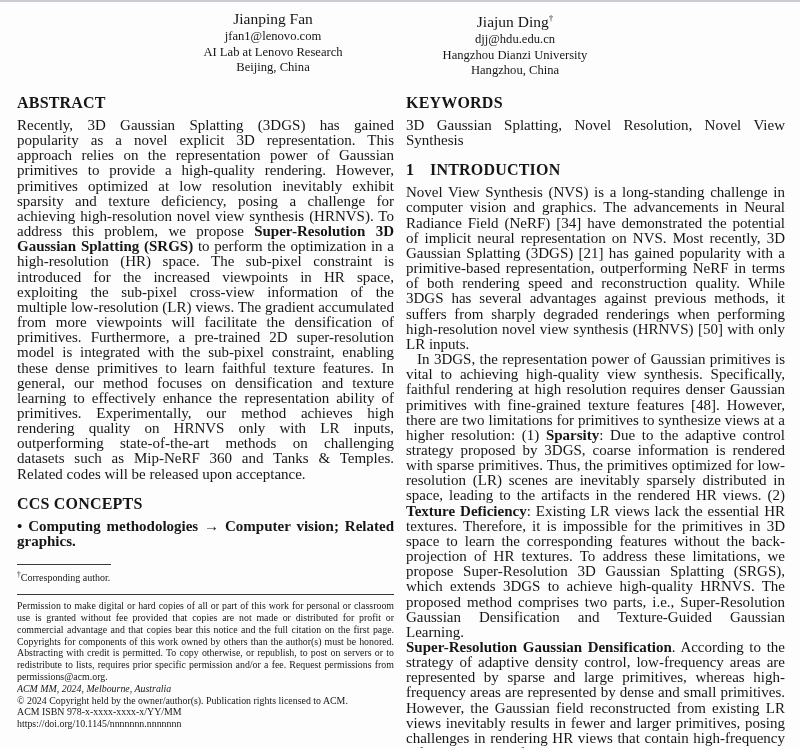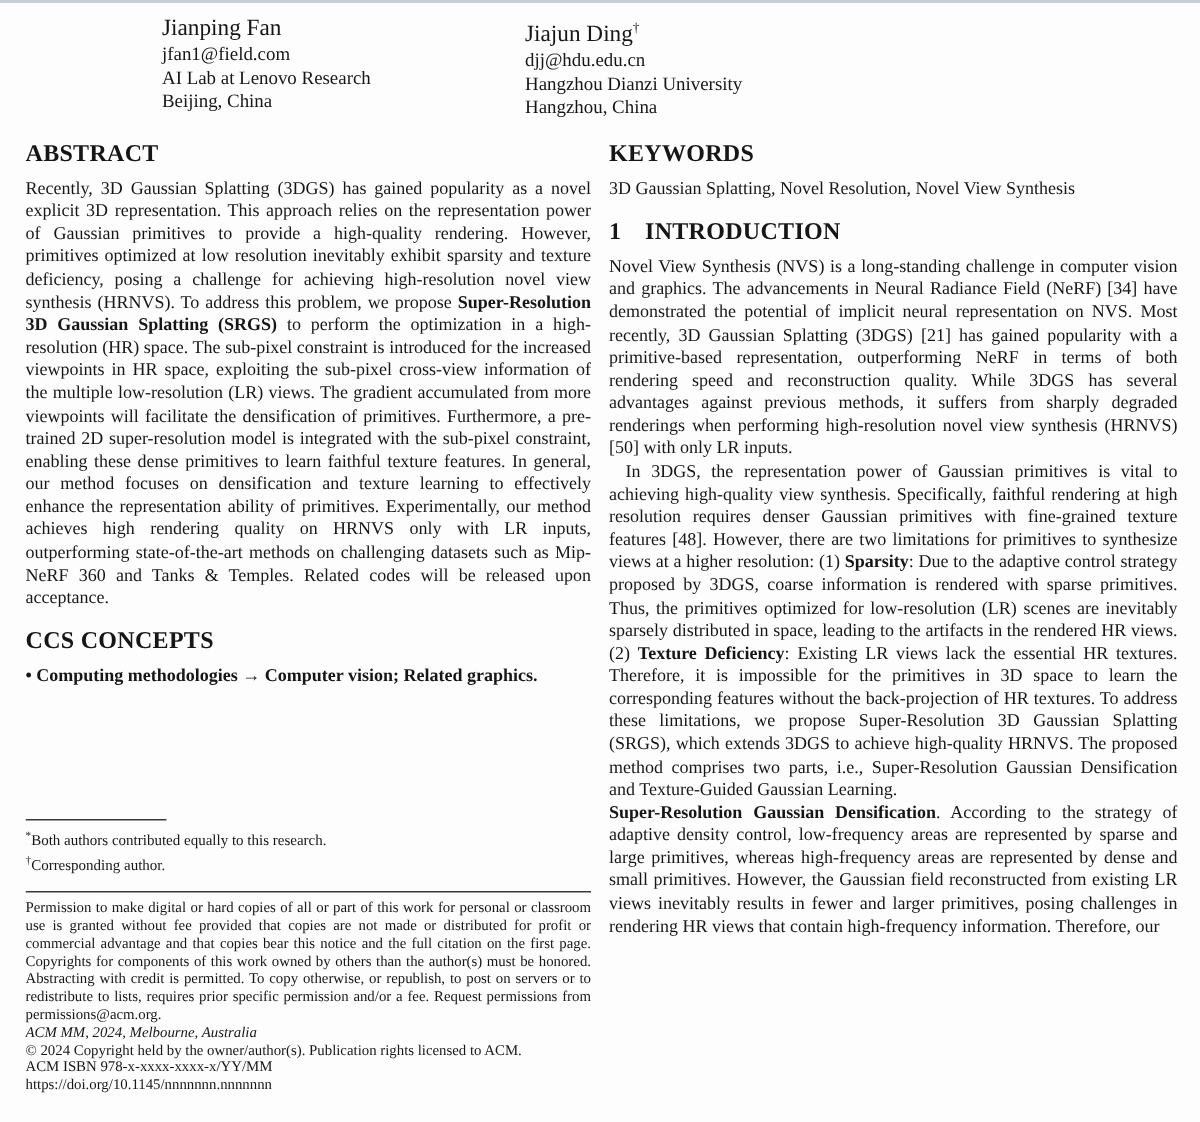--- a/index.html
+++ b/index.html
@@ -17,21 +17,21 @@
     color: #161616;
   }
   .topline {
     position: absolute;
     top: 0; left: 0;
     width: 800px; height: 2px;
     background: #c9ced4;
   }
   
   .authors { position: absolute; top: 10px; left: 0; width: 800px; height: 80px; }
-  .author { position: absolute; top: 0; width: 330px; }
+  .author { position: absolute; top: 0; width: 330px; text-align: center; }
   .author.a1 { left: 108px; }
   .author.a2 { left: 350px; }
   .a-name { font-size: 15.5px; line-height: 17px; margin-bottom: 2px; }
   .a-name sup { font-size: 9px; }
   .a-line { font-size: 12.6px; line-height: 15.5px; }
   
   .col {
     position: absolute;
     top: 95px;
     height: 653px;
@@ -44,21 +44,21 @@
   h2 {
     font-size: 16px;
     line-height: 16px;
     font-weight: bold;
     margin: 0 0 7px 0;
     letter-spacing: 0.2px;
   }
   h2.spaced { margin-top: 14px; }
   h2 .secnum { display: inline-block; width: 24px; }
   .body-p {
-    font-size: 12px;
+    font-size: 15px;
     line-height: 15.15px;
     text-align: justify;
     margin: 0;
   }
   .body-p.indent { text-indent: 11px; }
   .keywords-line { margin-bottom: 0; }
   .ccs-line { font-weight: bold; }
   
   .footer { margin-top: auto; padding-bottom: 18px; }
   .fnrule {
@@ -83,42 +83,41 @@
 </style>
 </head>
 <body>
 
 <div class="page">
   <div class="topline"></div>
 
   <div class="authors">
     <div class="author a1">
       <div class="a-name"><span>Jianping Fan</span></div>
-      <div class="a-line">jfan1@field.com</div>
+      <div class="a-line">jfan1@lenovo.com</div>
       <div class="a-line">AI Lab at Lenovo Research</div>
       <div class="a-line">Beijing, China</div>
     </div>
     <div class="author a2">
       <div class="a-name"><span>Jiajun Ding</span><sup>†</sup></div>
       <div class="a-line">djj@hdu.edu.cn</div>
       <div class="a-line">Hangzhou Dianzi University</div>
       <div class="a-line">Hangzhou, China</div>
     </div>
   </div>
 
   <div class="col col-left">
     <h2>ABSTRACT</h2>
     <p class="body-p"><span>Recently, 3D Gaussian Splatting (3DGS) has gained popularity as a novel explicit 3D representation. This approach relies on the representation power of Gaussian primitives to provide a high-quality rendering. However, primitives optimized at low resolution inevitably exhibit sparsity and texture deficiency, posing a challenge for achieving high-resolution novel view synthesis (HRNVS). To address this problem, we propose </span><b>Super-Resolution 3D Gaussian Splatting (SRGS)</b><span> to perform the optimization in a high-resolution (HR) space. The sub-pixel constraint is introduced for the increased viewpoints in HR space, exploiting the sub-pixel cross-view information of the multiple low-resolution (LR) views. The gradient accumulated from more viewpoints will facilitate the densification of primitives. Furthermore, a pre-trained 2D super-resolution model is integrated with the sub-pixel constraint, enabling these dense primitives to learn faithful texture features. In general, our method focuses on densification and texture learning to effectively enhance the representation ability of primitives. Experimentally, our method achieves high rendering quality on HRNVS only with LR inputs, outperforming state-of-the-art methods on challenging datasets such as Mip-NeRF 360 and Tanks &amp; Temples. Related codes will be released upon acceptance.</span></p>
 
     <h2 class="spaced">CCS CONCEPTS</h2>
     <p class="body-p ccs-line"><span>• </span><span>Computing methodologies</span><span> → </span><span>Computer vision</span><span>; </span><span>Related graphics</span><span>.</span></p>
 
     <div class="footer">
       <div class="fnrule"></div>
-      <div class="fn"><sup>*</sup><span>Both authors contributed equally to this research.</span></div>
       <div class="fn"><sup>†</sup><span>Corresponding author.</span></div>
 
       <div class="permrule"></div>
       <p class="perm">Permission to make digital or hard copies of all or part of this work for personal or classroom use is granted without fee provided that copies are not made or distributed for profit or commercial advantage and that copies bear this notice and the full citation on the first page. Copyrights for components of this work owned by others than the author(s) must be honored. Abstracting with credit is permitted. To copy otherwise, or republish, to post on servers or to redistribute to lists, requires prior specific permission and/or a fee. Request permissions from permissions@acm.org.</p>
       <p class="perm italic">ACM MM, 2024, Melbourne, Australia</p>
       <p class="perm">© 2024 Copyright held by the owner/author(s). Publication rights licensed to ACM.</p>
       <p class="perm">ACM ISBN 978-x-xxxx-xxxx-x/YY/MM</p>
       <p class="perm">https://doi.org/10.1145/nnnnnnn.nnnnnnn</p>
     </div>
   </div>

